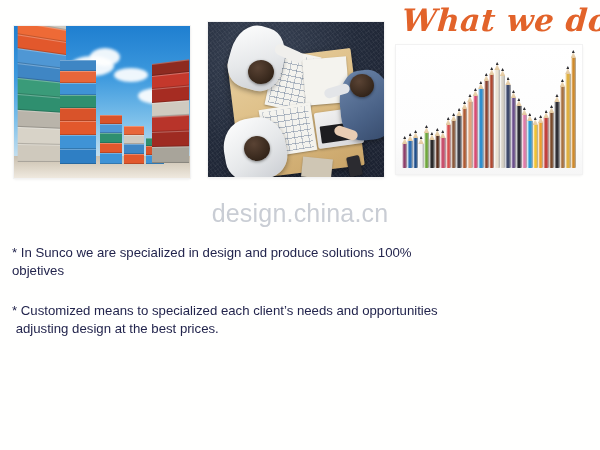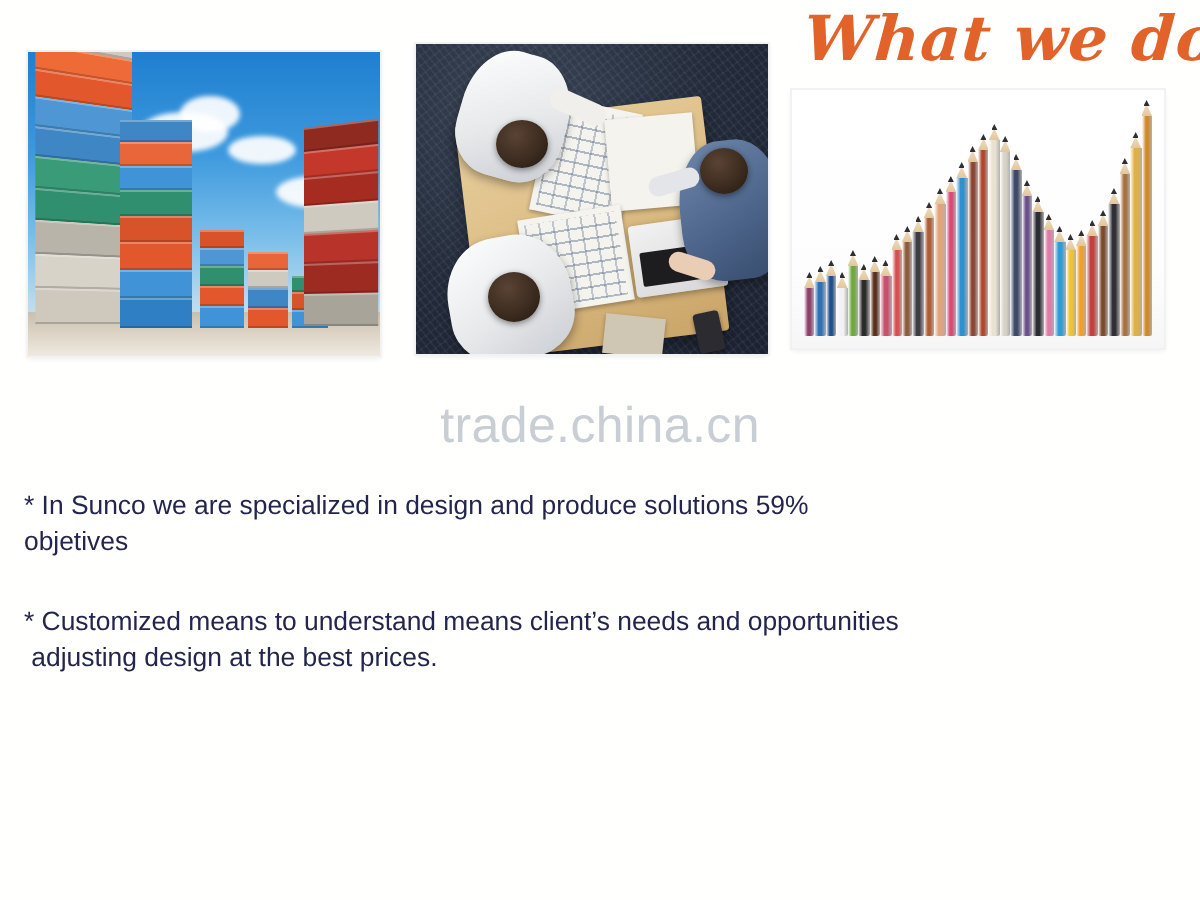--- a/index.html
+++ b/index.html
@@ -508,26 +508,26 @@
           </div>
           <div class="pencil" style="height: 118px;">
             <div class="barrel" style="height: 110px; background: linear-gradient(90deg, rgba(255, 255, 255, 0.55) 0%, rgb(208, 138, 42) 38%, rgb(208, 138, 42) 62%, rgba(0, 0, 0, 0.3) 100%);"></div>
             <div class="wood" style="bottom: 110px;"></div>
             <div class="tip" style="bottom: 115px;"></div>
           </div>
         </div>
     </div>
   </div>
 
-  <div class="watermark">trade.china.cn</div>
+  <div class="watermark">design.china.cn</div>
   <div class="watermark-faint"></div>
 
   <div class="copy" id="para-1">
-    <span class="line">* In Sunco we are specialized in design and produce solutions 59%</span>
+    <span class="line">* In Sunco we are specialized in design and produce solutions 100%</span>
     <span class="line">objetives</span>
   </div>
 
   <div class="copy" id="para-2">
-    <span class="line">* Customized means to understand means client’s needs and opportunities</span>
+    <span class="line">* Customized means to specialized each client’s needs and opportunities</span>
     <span class="line"> adjusting design at the best prices.</span>
   </div>
 
 </div>
 
 </body></html>

